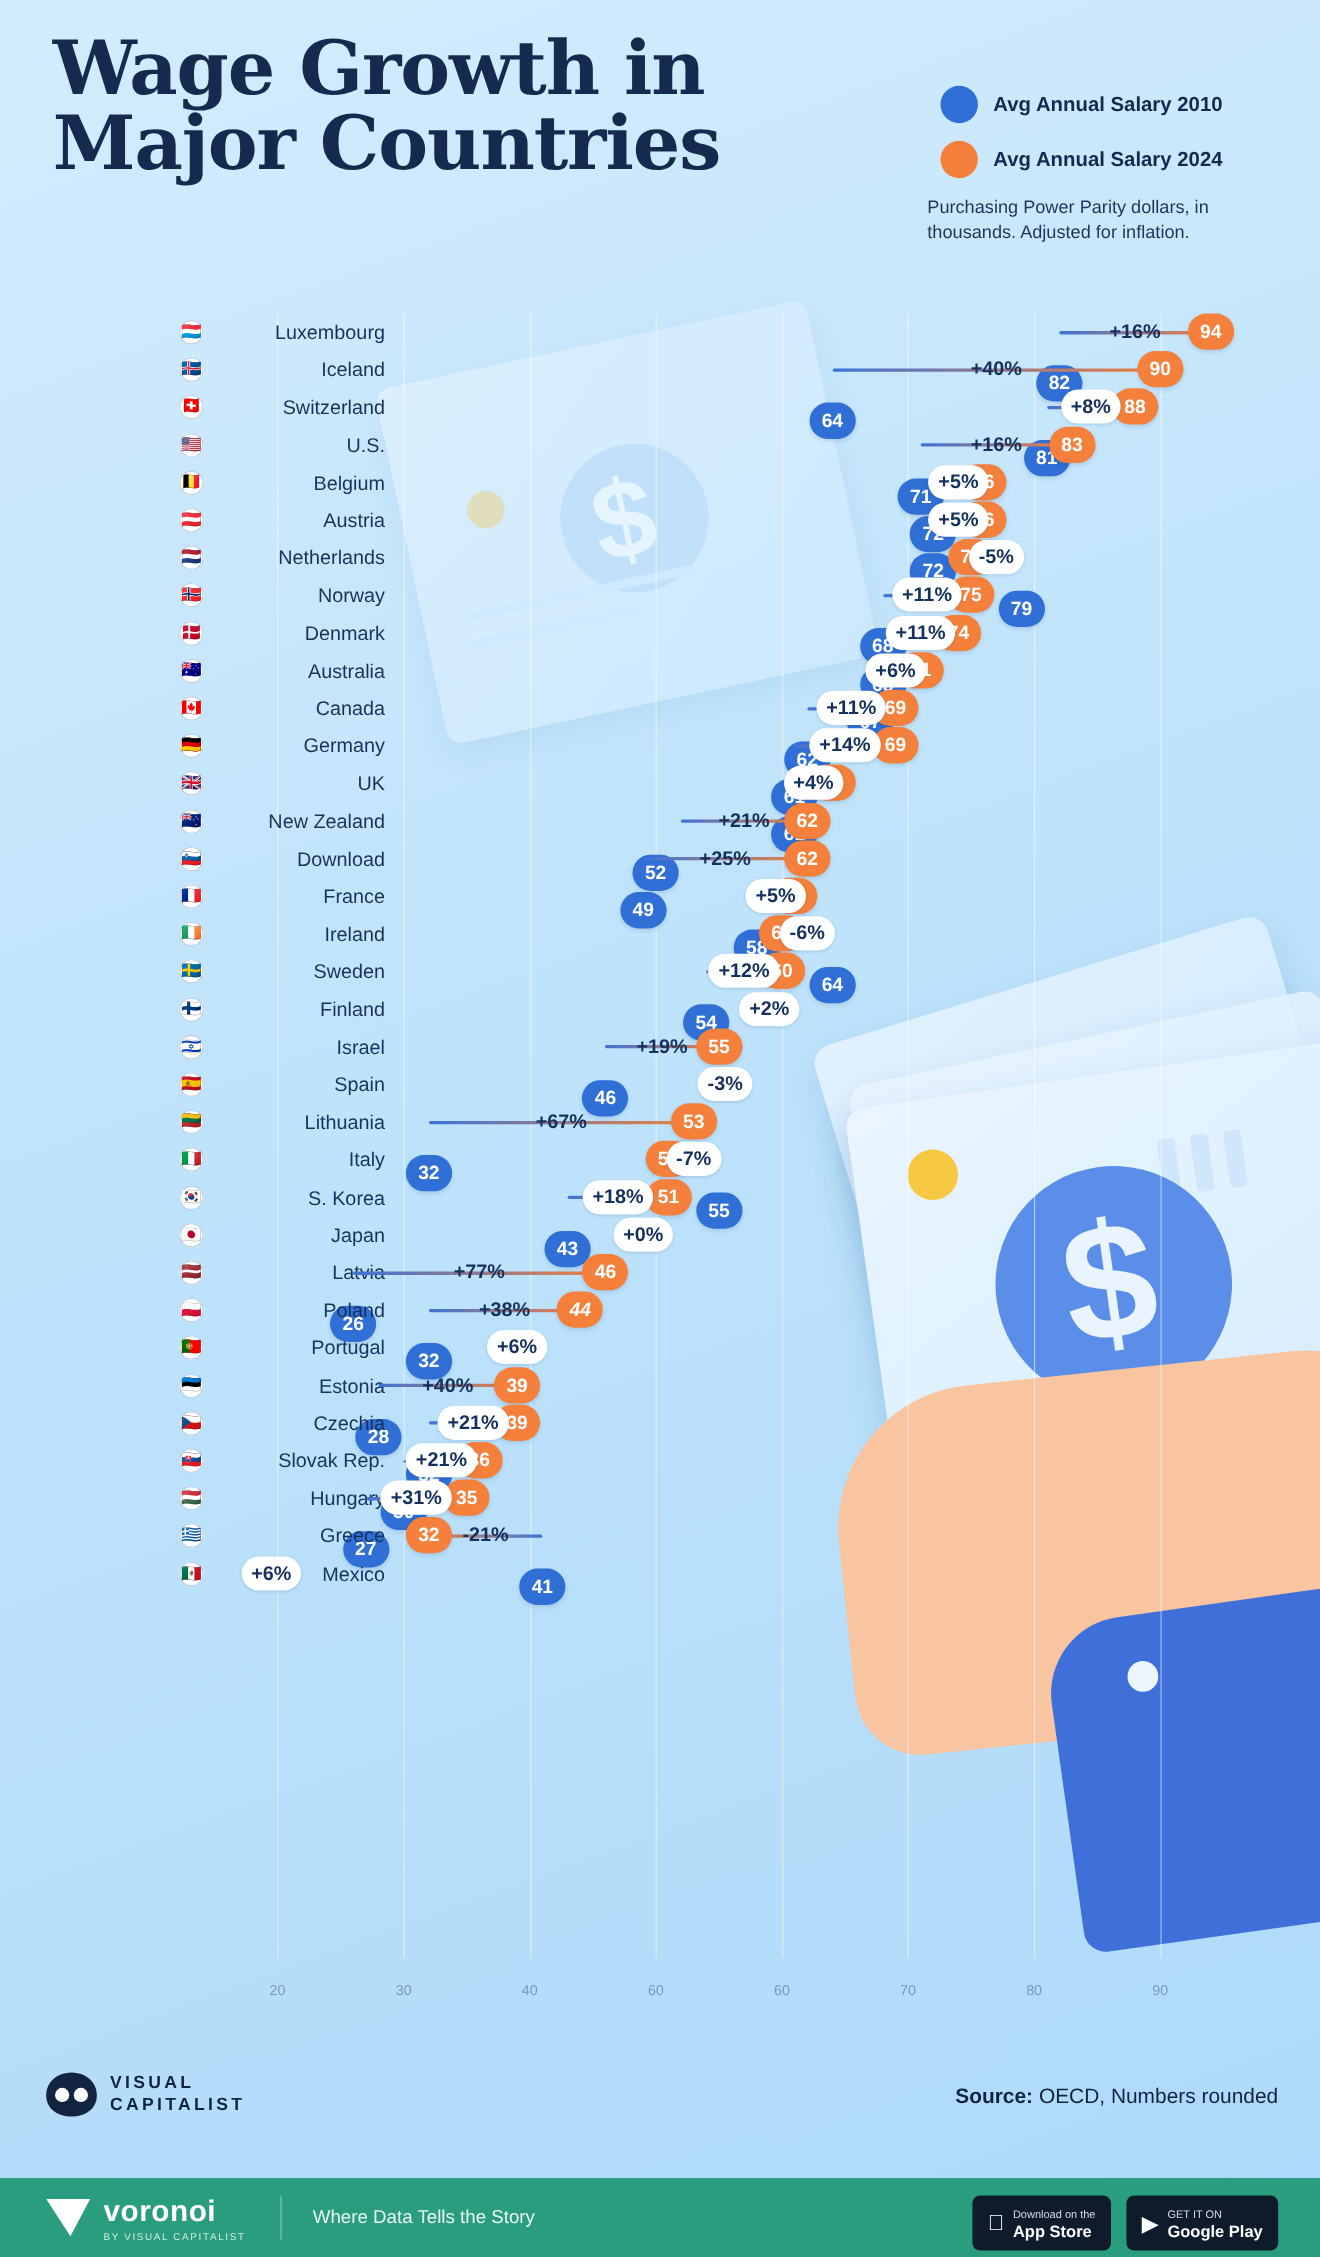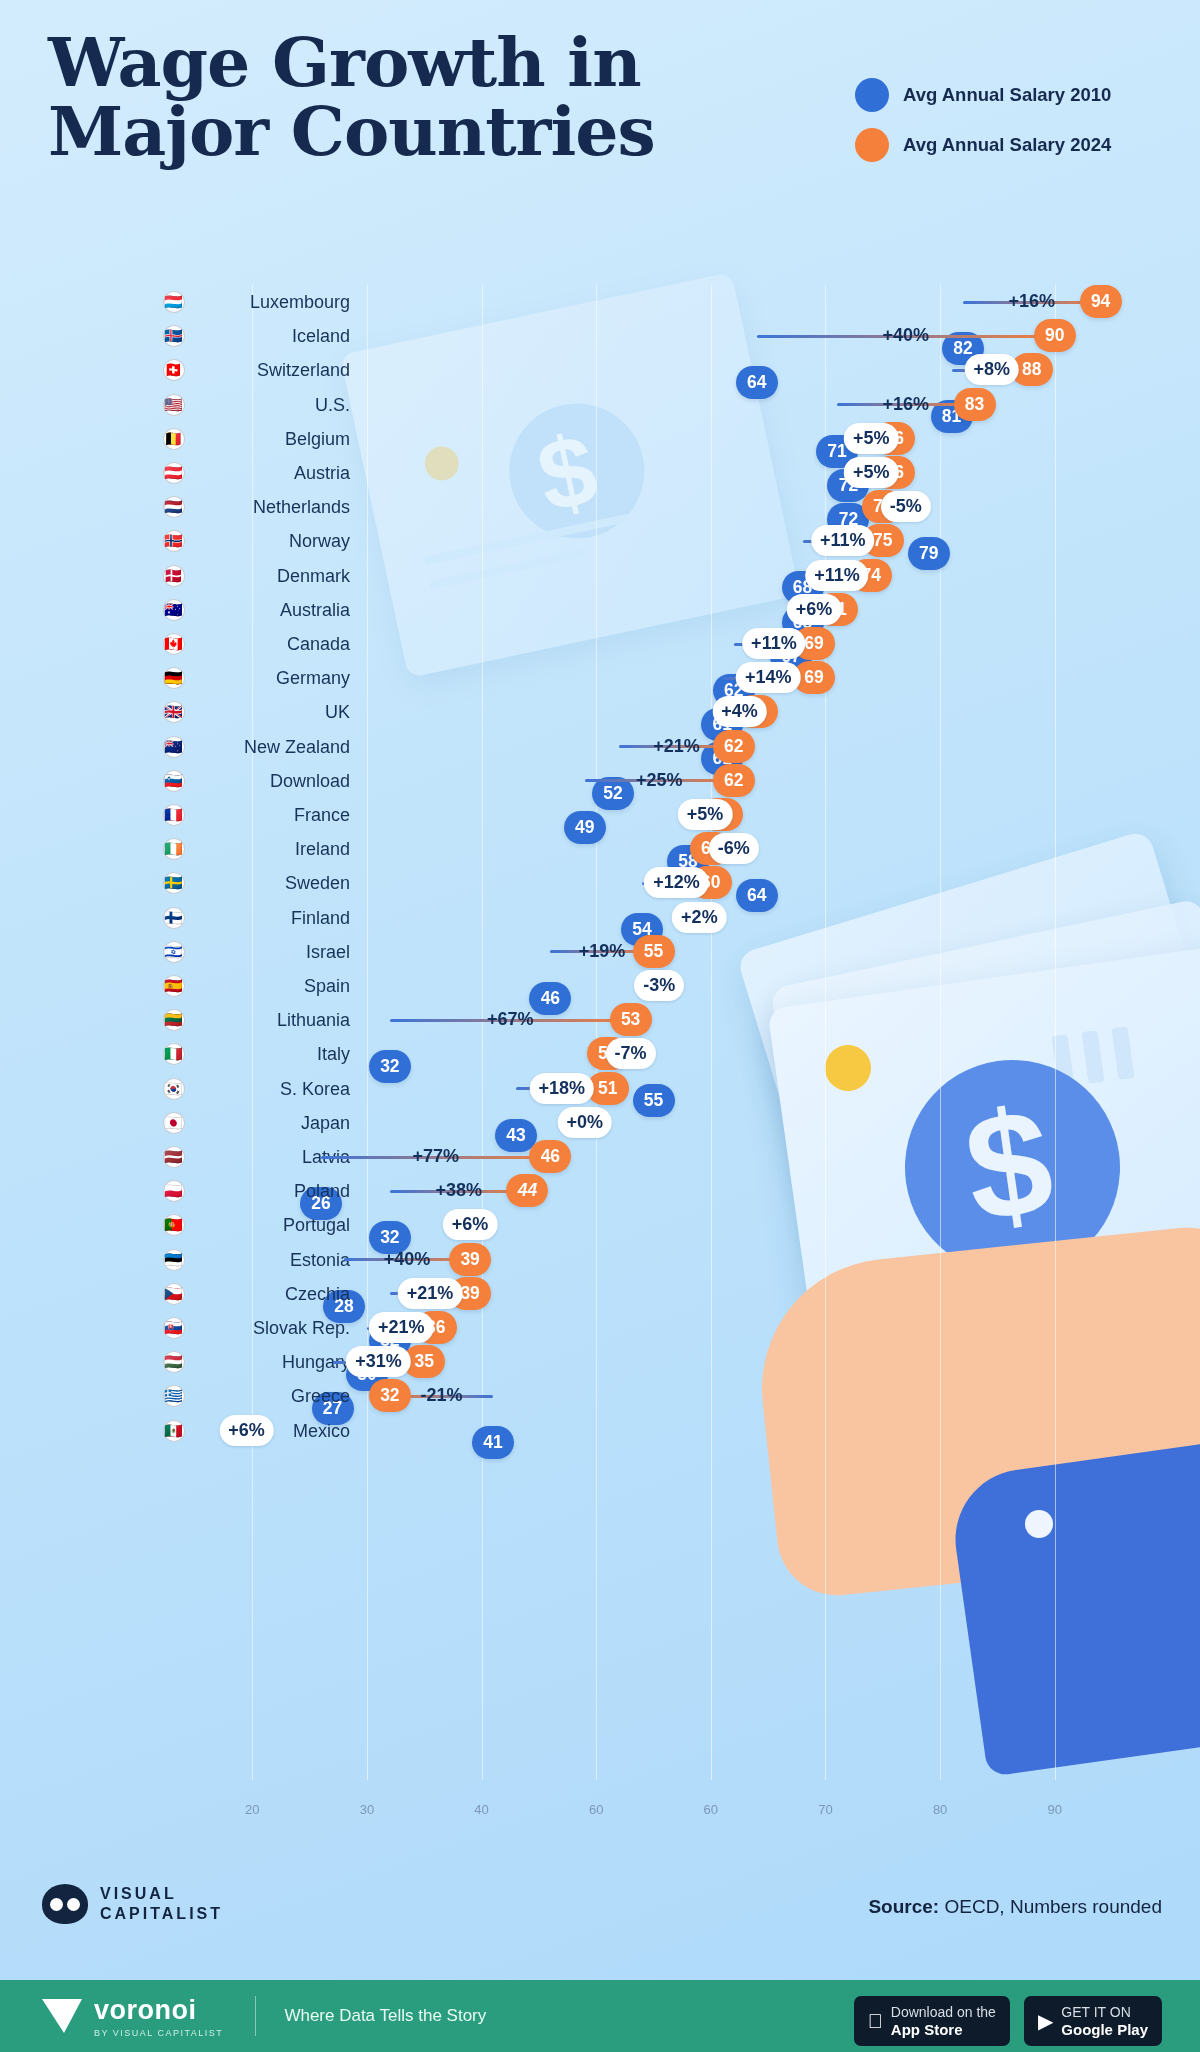--- a/index.html
+++ b/index.html
@@ -207,41 +207,42 @@
   }
   #v-name { color:#fff; font-size:27px; font-weight:bold; letter-spacing:.5px; }
   #v-sub { color:#cdeee2; font-size:9px; letter-spacing:1.5px; margin-top:2px;}
   #v-divider { width:1px; height:40px; background:rgba(255,255,255,.45); margin-left:32px; }
   #v-tag { color:#eafaf4; font-size:17px; margin-left:28px; }
   .store {
     display:flex; align-items:center; gap:8px;
     background:#0d1b2a; border-radius:7px; padding:7px 14px;
     color:#fff;
   }
-  .store .s-small { font-size:14px; line-height:1.1; color:#d8dee6;}
+  .store .s-small { font-size:10px; line-height:1.1; color:#d8dee6;}
   .store .s-big { font-size:15px; font-weight:bold; line-height:1.1; }
   #stores { position:absolute; right:38px; top:16px; display:flex; gap:14px; }
   .s-ico { font-size:20px; }
 </style>
 </head>
 <body>
 
 <div id="page">
 
   <div id="header">
     <div id="title">Wage Growth in Major Countries</div>
 
     <div class="legend-row" id="legend-2010">
       <span class="legend-dot" style="background:#2f6fd6"></span>
       <span class="legend-label">Avg Annual Salary 2010</span>
     </div>
     <div class="legend-row" id="legend-2024">
       <span class="legend-dot" style="background:#f4803c"></span>
       <span class="legend-label">Avg Annual Salary 2024</span>
     </div>
+    <div id="legend-note">Purchasing Power Parity dollars, in thousands. Adjusted for inflation.</div>
   </div>
 
   <div id="chart">
     <div id="plot">
 
       <div id="bill-back">
         <div class="paper"></div>
         <div class="coin"></div>
         <div class="circ"></div>
         <div class="dollar">$</div>
@@ -387,21 +388,21 @@
             <div class="rflag" style="left: -32px;">🇬🇧</div>
             <div class="connector" style="left: 527.317px; width: 34.3902px;"></div>
             <div class="pill blue" style="left: 527.317px; width: 42px;">61</div>
             <div class="pill orange" style="left: 561.707px; width: 42px;">64</div>
             <div class="growth chip" style="left: 544.512px;">+4%</div>
           </div>
           <div class="row" style="top: 444.6px;">
             <div class="rlabel">New Zealand</div>
             <div class="rflag" style="left: -32px;">🇳🇿</div>
             <div class="connector" style="left: 424.146px; width: 114.634px;"></div>
-            <div class="pill blue" style="left: 418px; width: 42px;">52</div>
+            <div class="pill blue" style="left: 401px; width: 42px;">52</div>
             <div class="pill orange" style="left: 538.78px; width: 42px;">62</div>
             <div class="growth" style="left: 481.463px;">+21%</div>
           </div>
           <div class="row" style="top: 478.8px;">
             <div class="rlabel">Download</div>
             <div class="rflag" style="left: -32px;">🇸🇮</div>
             <div class="connector" style="left: 389.756px; width: 149.024px;"></div>
             <div class="pill blue" style="left: 389.756px; width: 42px;">49</div>
             <div class="pill orange" style="left: 538.78px; width: 42px;">62</div>
             <div class="growth" style="left: 464.268px;">+25%</div>

